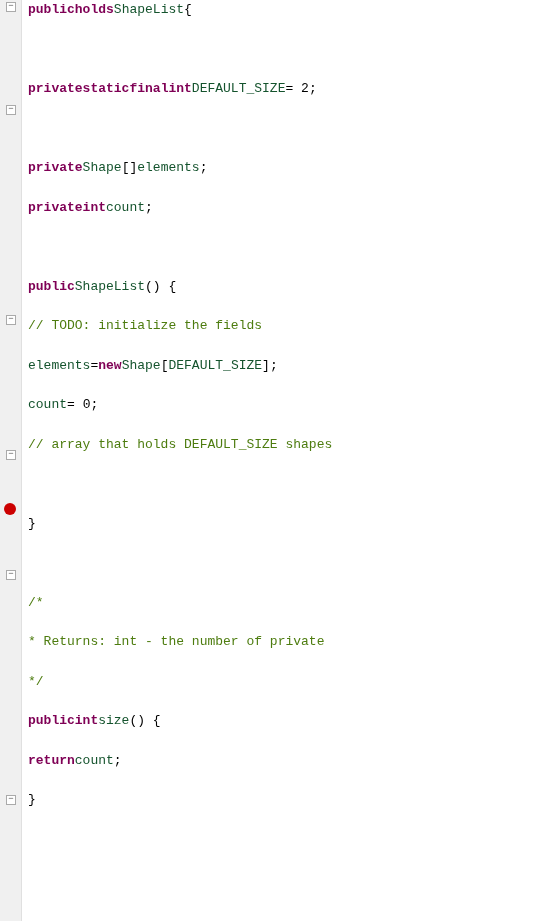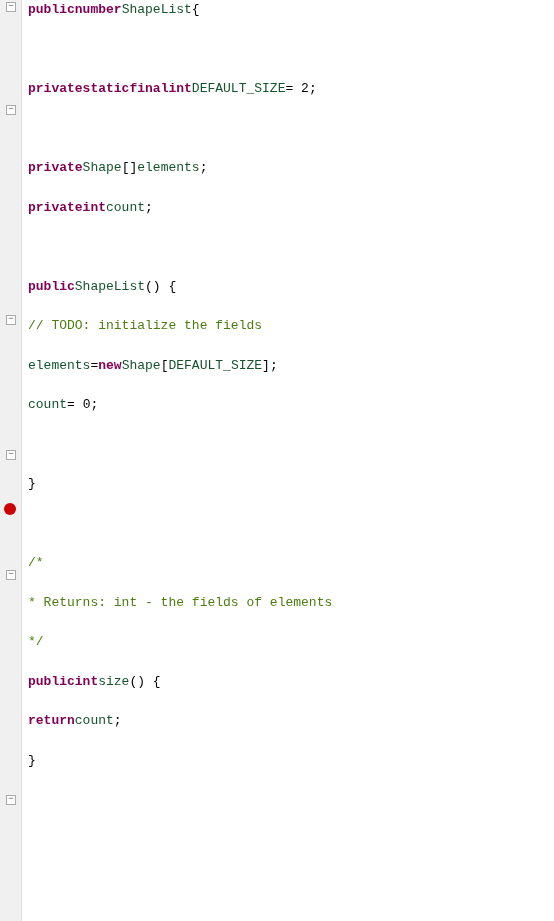--- a/index.html
+++ b/index.html
@@ -97,36 +97,37 @@
     <div class="collapse-marker" style="top: 450px;">−</div>
 
     <div class="breakpoint" style="top: 503px;"></div>
 
     <div class="collapse-marker" style="top: 570px;">−</div>
 
     <div class="collapse-marker" style="top: 795px;">−</div>
   </div>
 
   <div class="code-area">
-    <pre><div class="code-line"><span class="kw">public</span> <span class="kw">number</span> <span class="id">ShapeList</span><span class="pl">{</span></div>
+    <pre><div class="code-line"><span class="kw">public</span> <span class="kw">holds</span> <span class="id">ShapeList</span><span class="pl">{</span></div>
 <div class="code-line"></div>
 <div class="code-line">    <span class="kw">private</span> <span class="kw">static</span> <span class="kw">final</span> <span class="kw">int</span> <span class="id">DEFAULT_SIZE</span> <span class="pl">= </span><span class="nu">2</span><span class="pl">;</span></div>
 <div class="code-line"></div>
 <div class="code-line">    <span class="kw">private</span> <span class="id">Shape</span><span class="pl">[]</span> <span class="id">elements</span><span class="pl">;</span></div>
 <div class="code-line">    <span class="kw">private</span> <span class="kw">int</span> <span class="id">count</span><span class="pl">;</span></div>
 <div class="code-line"></div>
 <div class="code-line">    <span class="kw">public</span> <span class="id">ShapeList</span><span class="pl">() {</span></div>
 <div class="code-line">        <span class="cm">// TODO: initialize the fields</span></div>
 <div class="code-line">        <span class="id">elements</span> <span class="pl">=</span> <span class="kw">new</span> <span class="id">Shape</span><span class="pl">[</span><span class="id">DEFAULT_SIZE</span><span class="pl">];</span></div>
 <div class="code-line">        <span class="id">count</span> <span class="pl">= </span><span class="nu">0</span><span class="pl">;</span></div>
+<div class="code-line">        <span class="cm">// array that holds DEFAULT_SIZE shapes</span></div>
 <div class="code-line"></div>
 <div class="code-line">    <span class="pl">}</span></div>
 <div class="code-line"></div>
 <div class="code-line">    <span class="cm">/*</span></div>
-<div class="code-line">     <span class="cm">* Returns: int - the fields of elements</span></div>
+<div class="code-line">     <span class="cm">* Returns: int - the number of private</span></div>
 <div class="code-line">     <span class="cm">*/</span></div>
 <div class="code-line">    <span class="kw">public</span> <span class="kw">int</span> <span class="id">size</span><span class="pl">() {</span></div>
 <div class="code-line">        <span class="kw">return</span> <span class="id">count</span><span class="pl">;</span></div>
 <div class="code-line">    <span class="pl">}</span></div>
 
 
 
 
 
 

